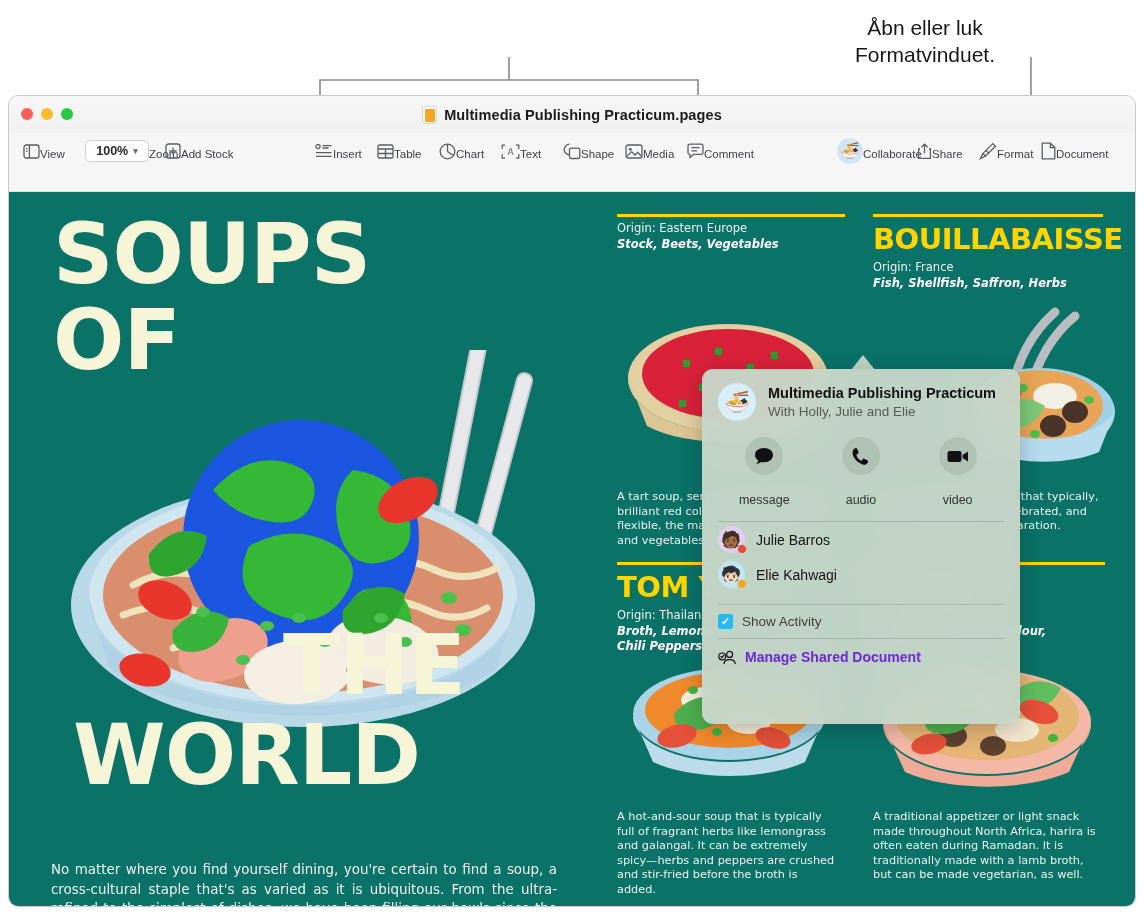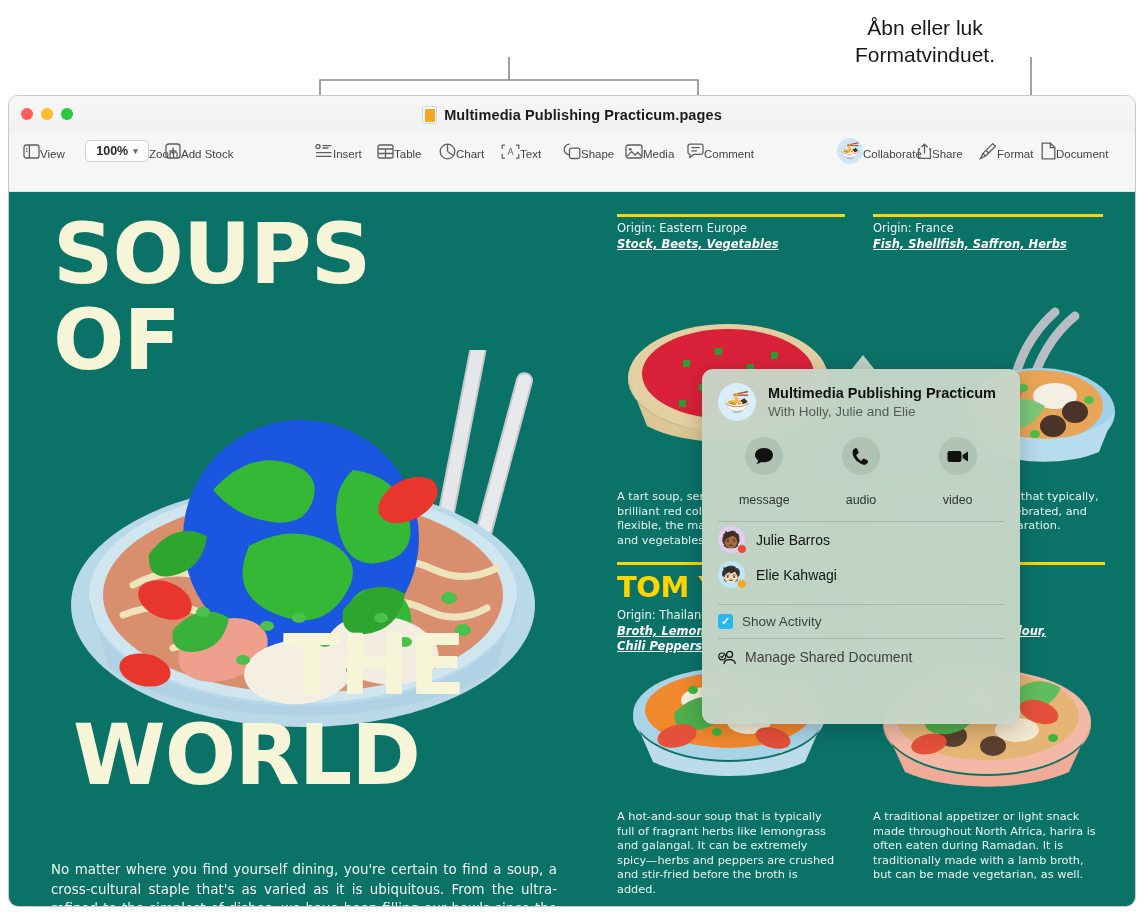--- a/index.html
+++ b/index.html
@@ -153,21 +153,20 @@
     margin-top: 6px;
   }
   .soup-origin {
     color: #eef5f1; font-size: 11.5px; line-height: 15px; margin-top: 4px;
     font-family: "DejaVu Sans", sans-serif;
   }
   .soup-ings {
     color: #ffffff; font-size: 11.5px; line-height: 15px;
     font-weight: bold; font-style: italic; margin-top: 1px;
     font-family: "DejaVu Sans", sans-serif;
-    text-decoration: underline;
   }
   .soup-desc {
     color: #eaf3ef; font-size: 11.3px; line-height: 14.6px;
     font-family: "DejaVu Sans", sans-serif;
   }
 
   .bowl { position: absolute; }
 
   
   .popover {
@@ -225,21 +224,21 @@
 
   .pop-check-row { display: flex; align-items: center; gap: 9px; padding: 9px 16px; }
   .checkbox {
     width: 15px; height: 15px; border-radius: 3px; background: #28b7f0;
     display: flex; align-items: center; justify-content: center;
     color: #fff; font-size: 11px; font-weight: bold;
   }
   .pop-check-lbl { font-size: 13.5px; color: #3b403d; }
 
   .pop-manage-row { display: flex; align-items: center; gap: 8px; padding: 10px 16px; }
-  .pop-manage-lbl { font-size: 14px; color: #404040; }
+  .pop-manage-lbl { font-size: 14px; color: #6d28d9; font-weight: bold; }
 </style>
 </head>
 <body>
 
 <div class="callouts">
   <svg class="callout-svg" width="1144" height="100">
     <path d="M320 96 L320 80 L698 80 L698 96" fill="none" stroke="#8a8a8a" stroke-width="1.6"></path>
     <line x1="509" y1="57" x2="509" y2="80" stroke="#8a8a8a" stroke-width="1.6"></line>
     <line x1="1031" y1="57" x2="1031" y2="96" stroke="#8a8a8a" stroke-width="1.6"></line>
   </svg>
@@ -513,20 +512,21 @@
             <rect x="146" y="76" width="7" height="7"></rect>
           <rect x="60" y="92" width="7" height="7"></rect>
             <rect x="152" y="44" width="7" height="7"></rect>
         </g>
       </svg>
 
       <div class="soup-desc" style="position:absolute; left:0; top:290px; width:222px;">A tart soup, served hot or cold, with a brilliant red color. The recipe is highly-flexible, the main source of protein and vegetables.</div>
 
       <div class="soup-block" style="left:256px; top:14px; width:230px;">
         <div class="rule"></div>
+        <div class="soup-name">BOUILLABAISSE</div>
         <div class="soup-origin">Origin: France</div>
         <div class="soup-ings">Fish, Shellfish, Saffron, Herbs</div>
       </div>
 
       <svg class="bowl" style="left:336px; top:100px;" width="180" height="180" viewBox="0 0 180 180">
         <g stroke="#b9bdc2" stroke-width="9" fill="none" stroke-linecap="round">
           <path d="M58 96 q8 -52 44 -84"></path>
           <path d="M76 94 q12 -50 46 -78"></path>
         </g>
         <ellipse cx="86" cy="112" rx="76" ry="44" fill="#9fd2e8"></ellipse>

